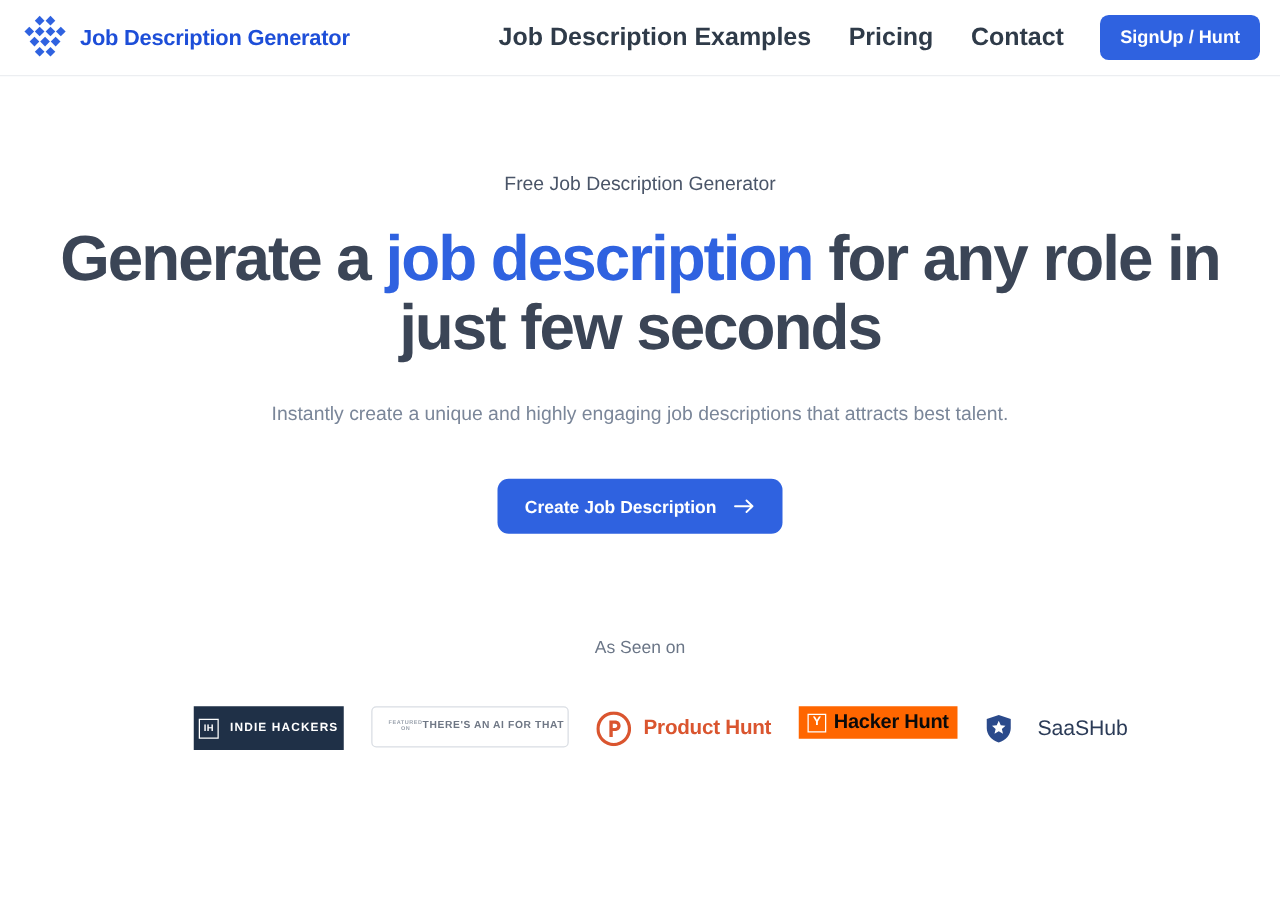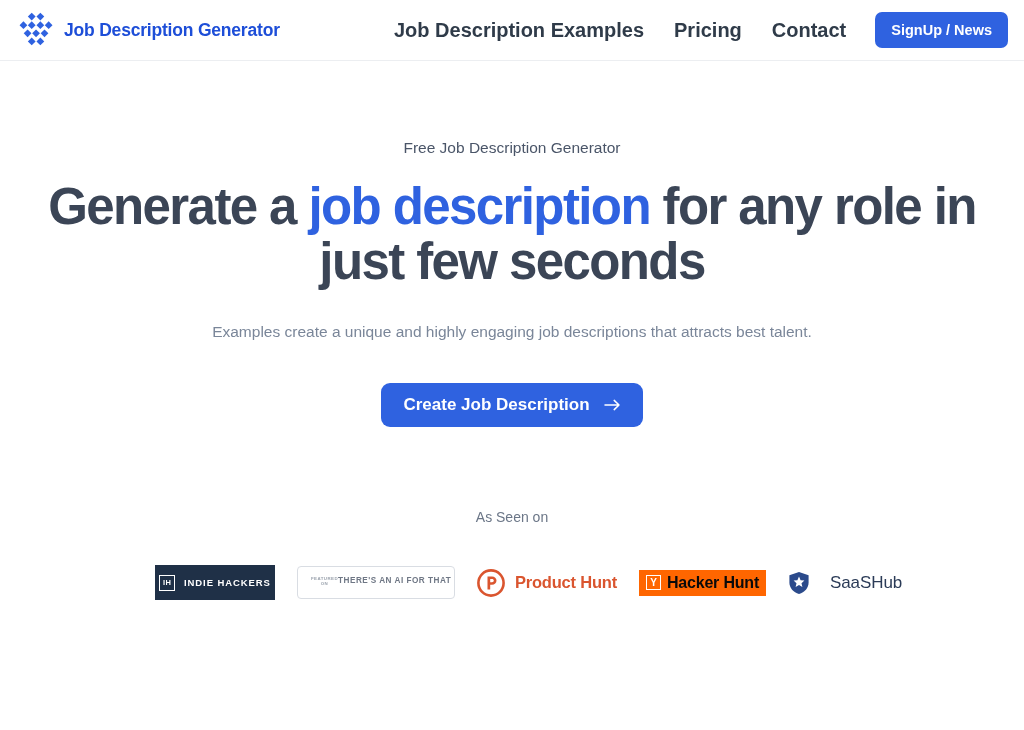--- a/index.html
+++ b/index.html
@@ -109,42 +109,41 @@
     margin-top: 42px;
     display: flex;
     justify-content: center;
   }
   .cta-button {
     background: #2f62e0;
     color: #ffffff;
     border: none;
     border-radius: 9px;
     font-family: "Liberation Sans", sans-serif;
-    font-size: 17px;
+    font-size: 14px;
     font-weight: bold;
     padding: 0 22px;
     height: 44px;
     display: inline-flex;
     align-items: center;
     gap: 14px;
     cursor: pointer;
   }
   .cta-arrow { display: block; }
 
   
   .seen-label {
     margin-top: 82px;
     text-align: center;
     font-size: 14px;
     color: #6b7687;
   }
   .logo-row {
     margin-top: 40px;
     display: flex;
-    align-items: center;
     justify-content: center;
     gap: 22px;
     padding-left: 33px;
   }
 
   
   .badge-ih {
     background: #1f3047;
     width: 120px;
     height: 35px;
@@ -280,32 +279,32 @@
         <rect x="21.8" y="29.6" width="6.1" height="6.1" transform="rotate(45 24.85 32.65)"></rect>
       </g>
     </svg>
     <span class="brand-name">Job Description Generator</span>
   </div>
 
   <nav class="nav">
     <a class="nav-link" href="#">Job Description Examples</a>
     <a class="nav-link" href="#">Pricing</a>
     <a class="nav-link" href="#">Contact</a>
-    <button class="nav-cta">SignUp / News</button>
+    <button class="nav-cta">SignUp / Hunt</button>
   </nav>
 
 </header>
 
 <main class="hero">
 
   <p class="eyebrow">Free Job Description Generator</p>
 
   <h1 class="headline"><span>Generate a </span><span class="hl-accent">job description</span><span> for any role in just few seconds</span></h1>
 
-  <p class="subhead">Examples create a unique and highly engaging job descriptions that attracts best talent.</p>
+  <p class="subhead">Instantly create a unique and highly engaging job descriptions that attracts best talent.</p>
 
   <div class="cta-wrap">
     <button class="cta-button">
       <span>Create Job Description</span>
       <svg class="cta-arrow" width="17" height="12" viewBox="0 0 17 12">
         <path d="M1 6 H15 M10.2 1.4 L15 6 L10.2 10.6" fill="none" stroke="#ffffff" stroke-width="1.5" stroke-linecap="round" stroke-linejoin="round"></path>
       </svg>
     </button>
   </div>
 

